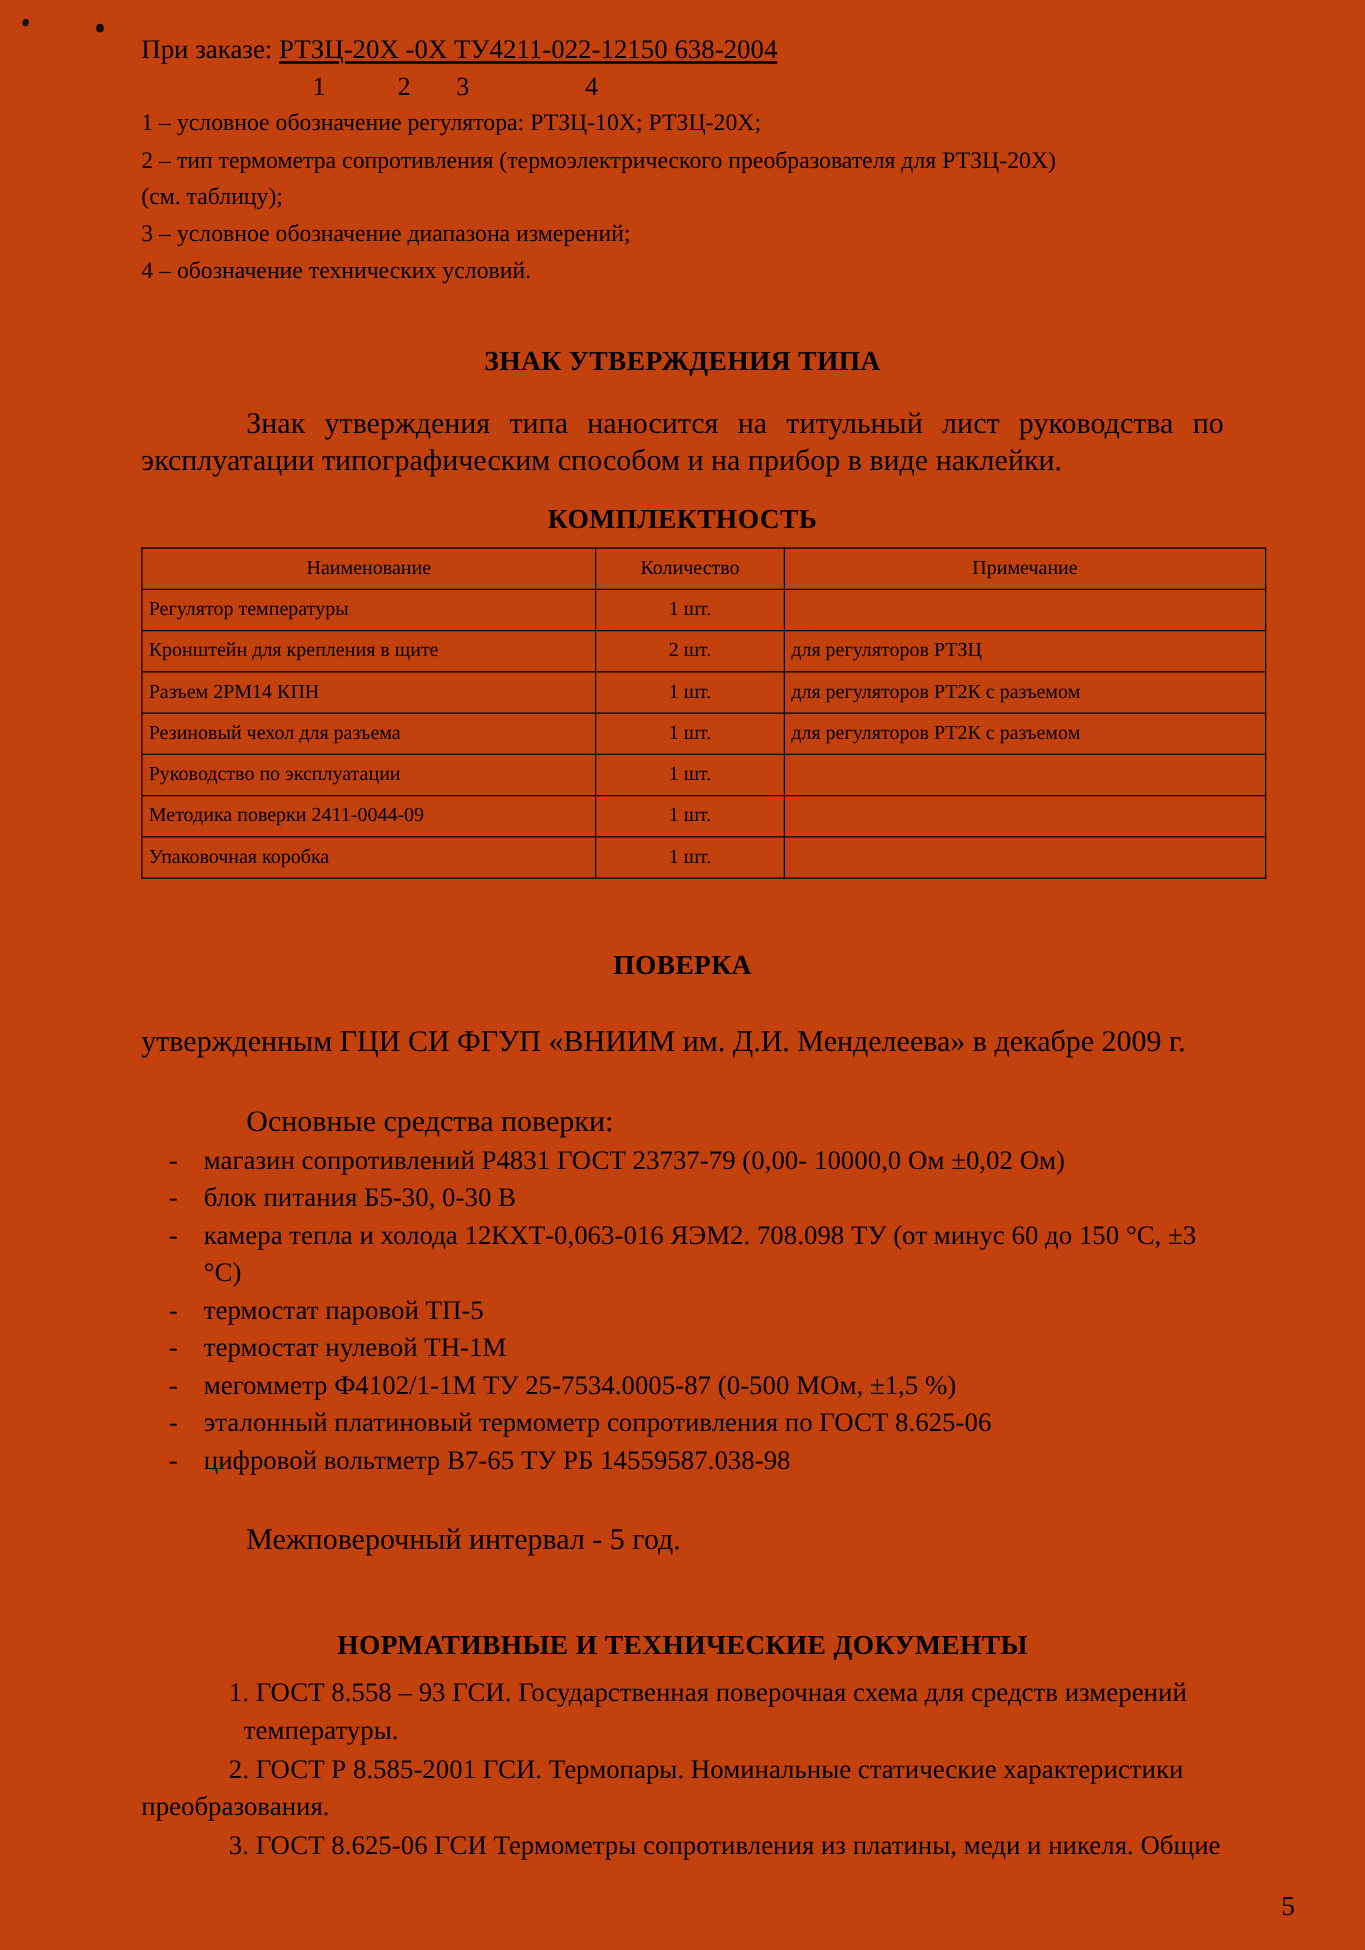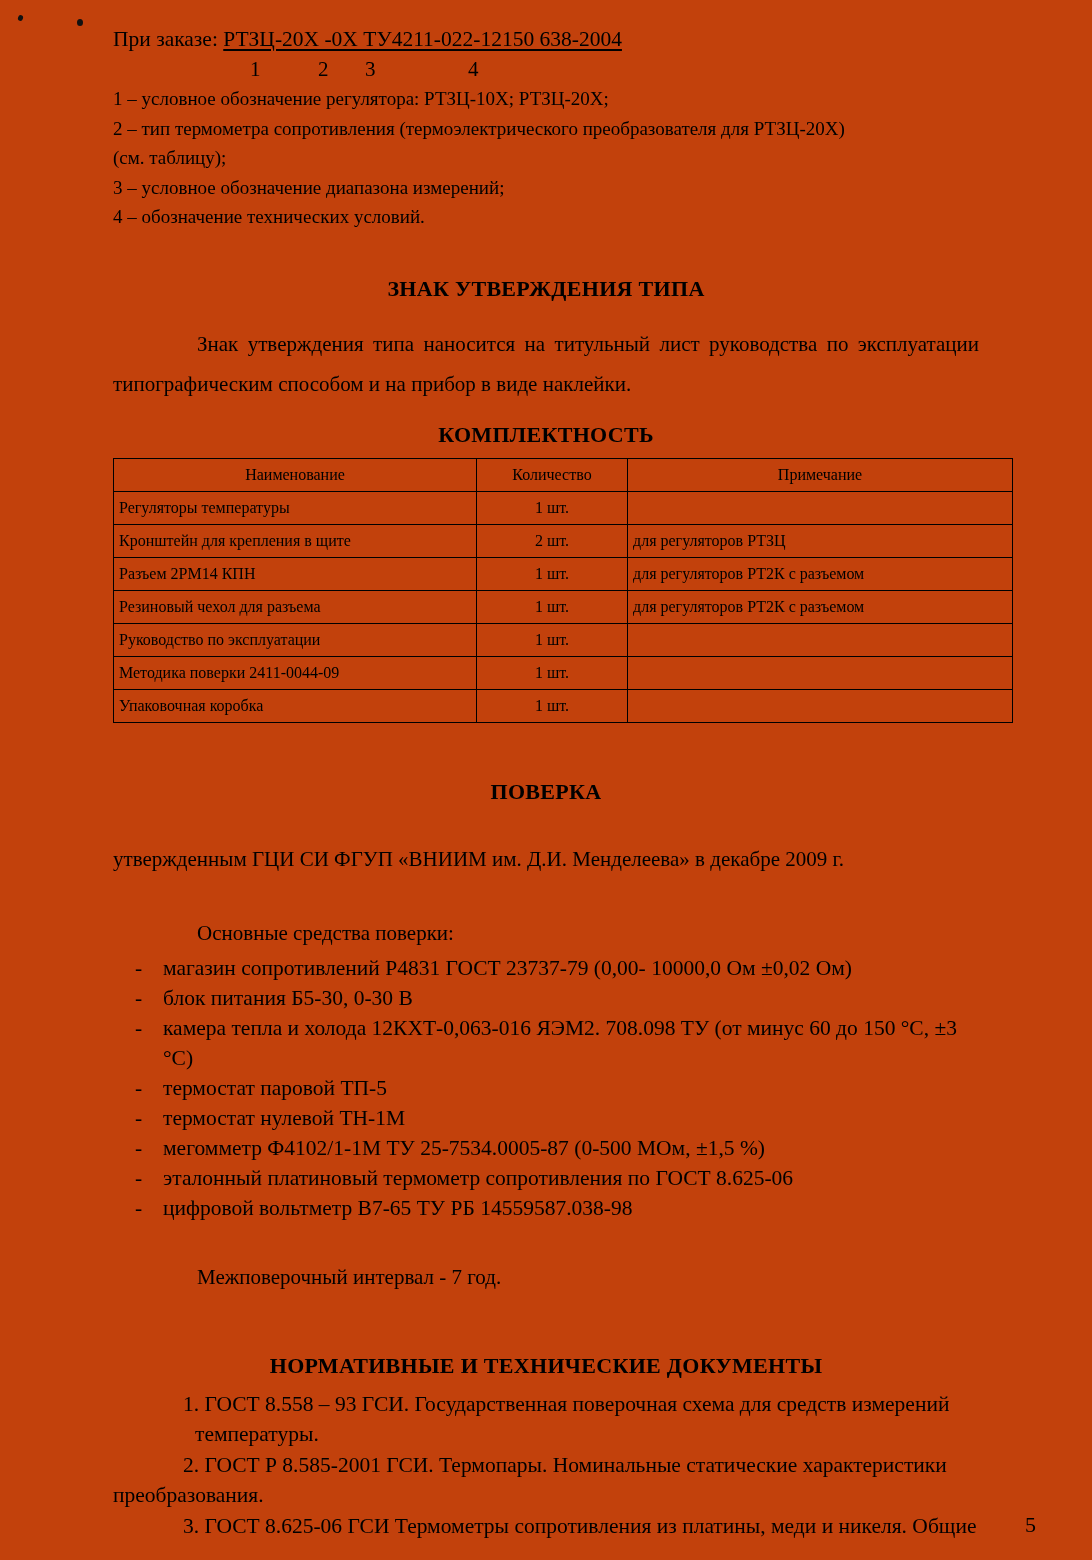--- a/index.html
+++ b/index.html
@@ -70,22 +70,22 @@
   }
 
   .h-center {
     text-align: center;
     font-weight: bold;
     font-size: 22px;
     letter-spacing: 0.3px;
   }
 
   .para {
-    font-size: 21px;
-    line-height: 40px;
+    font-size: 24px;
+    line-height: 30px;
     text-align: justify;
     text-indent: 84px;
   }
   .para-noind {
     text-indent: 0;
   }
 
   
   table.kit {
     border-collapse: collapse;
@@ -196,21 +196,21 @@
     <table class="kit">
       <thead>
         <tr>
           <th class="col-name">Наименование</th>
           <th class="col-qty">Количество</th>
           <th class="col-note">Примечание</th>
         </tr>
       </thead>
       <tbody>
         <tr>
-          <td class="col-name">Регуляторы температуры</td>
+          <td class="col-name">Регулятор температуры</td>
           <td class="col-qty">1 шт.</td>
           <td class="col-note"></td>
         </tr>
         <tr>
           <td class="col-name">Кронштейн для крепления в щите</td>
           <td class="col-qty">2 шт.</td>
           <td class="col-note">для регуляторов РТЗЦ</td>
         </tr>
         <tr>
           <td class="col-name">Разъем 2РМ14 КПН</td>
@@ -258,21 +258,21 @@
       <li><span class="dash">-</span><span>камера тепла и холода 12КХТ-0,063-016   ЯЭМ2. 708.098 ТУ (от минус 60 до 150 °С, ±3 °С)</span></li>
       <li><span class="dash">-</span><span>термостат паровой ТП-5</span></li>
       <li><span class="dash">-</span><span>термостат нулевой ТН-1М</span></li>
       <li><span class="dash">-</span><span>мегомметр Ф4102/1-1М ТУ 25-7534.0005-87 (0-500 МОм, ±1,5 %)</span></li>
       <li><span class="dash">-</span><span>эталонный платиновый термометр сопротивления по ГОСТ 8.625-06</span></li>
       <li><span class="dash">-</span><span>цифровой вольтметр В7-65 ТУ РБ 14559587.038-98</span></li>
     </ul>
 
     <div class="sp34"></div>
 
-    <p class="para">Межповерочный интервал - 7 год.</p>
+    <p class="para">Межповерочный интервал - 5 год.</p>
 
     <div class="sp56"></div>
 
     <div class="h-center">НОРМАТИВНЫЕ И ТЕХНИЧЕСКИЕ ДОКУМЕНТЫ</div>
 
     <div class="sp10"></div>
 
     <div class="docs-item">1. ГОСТ 8.558 – 93 ГСИ. Государственная поверочная схема для средств измерений</div>
     <div class="docs-sub">температуры.</div>
 

